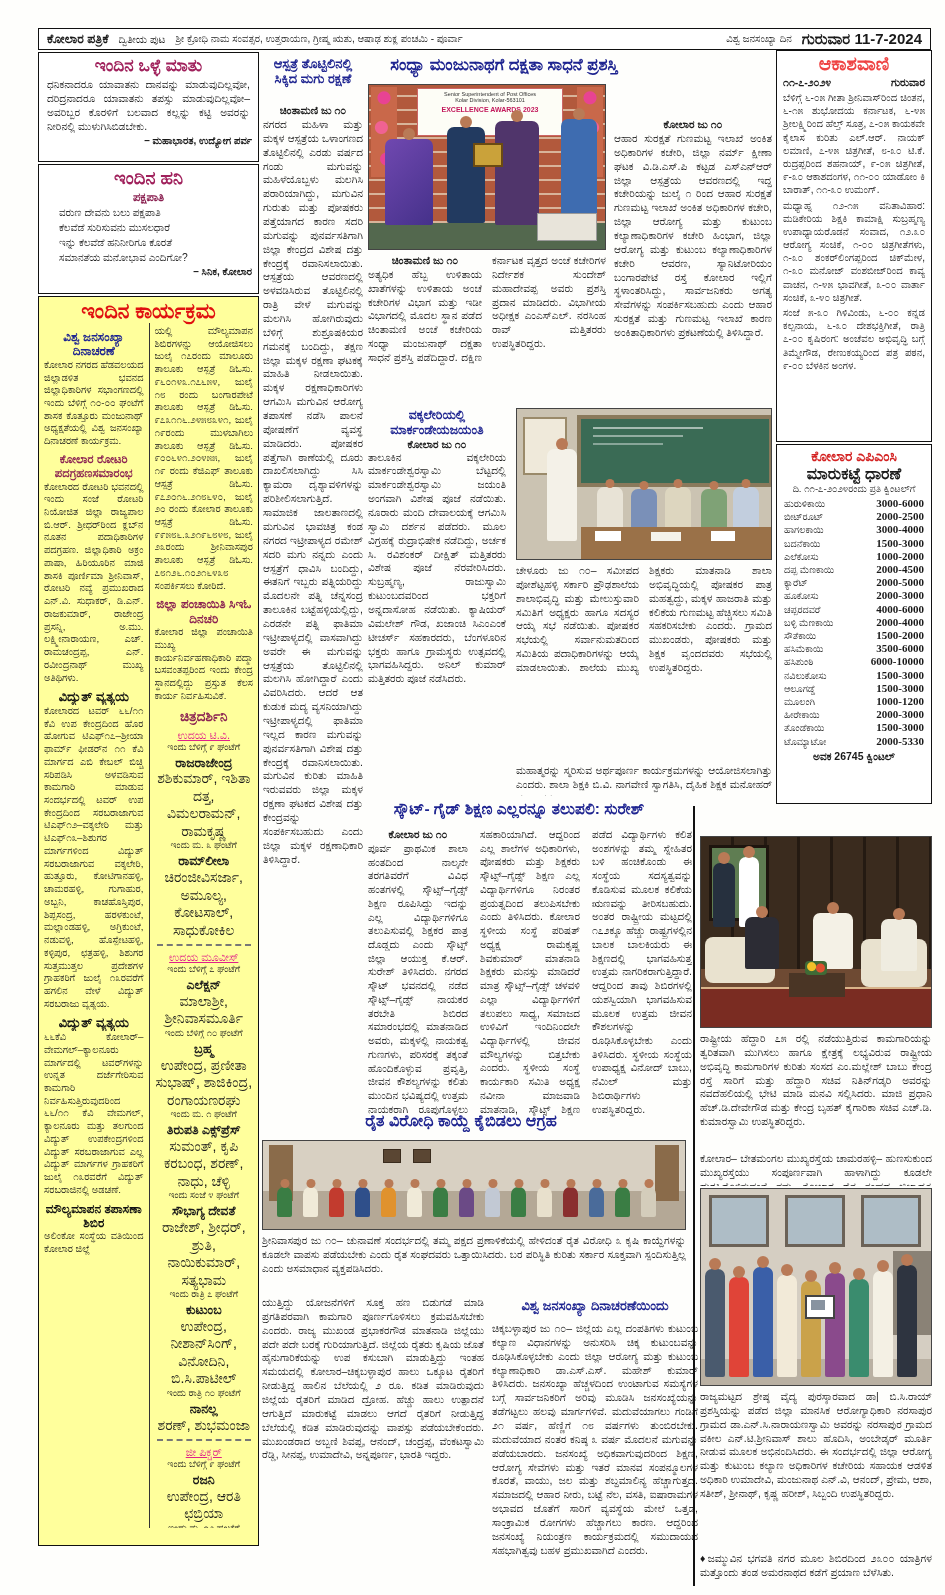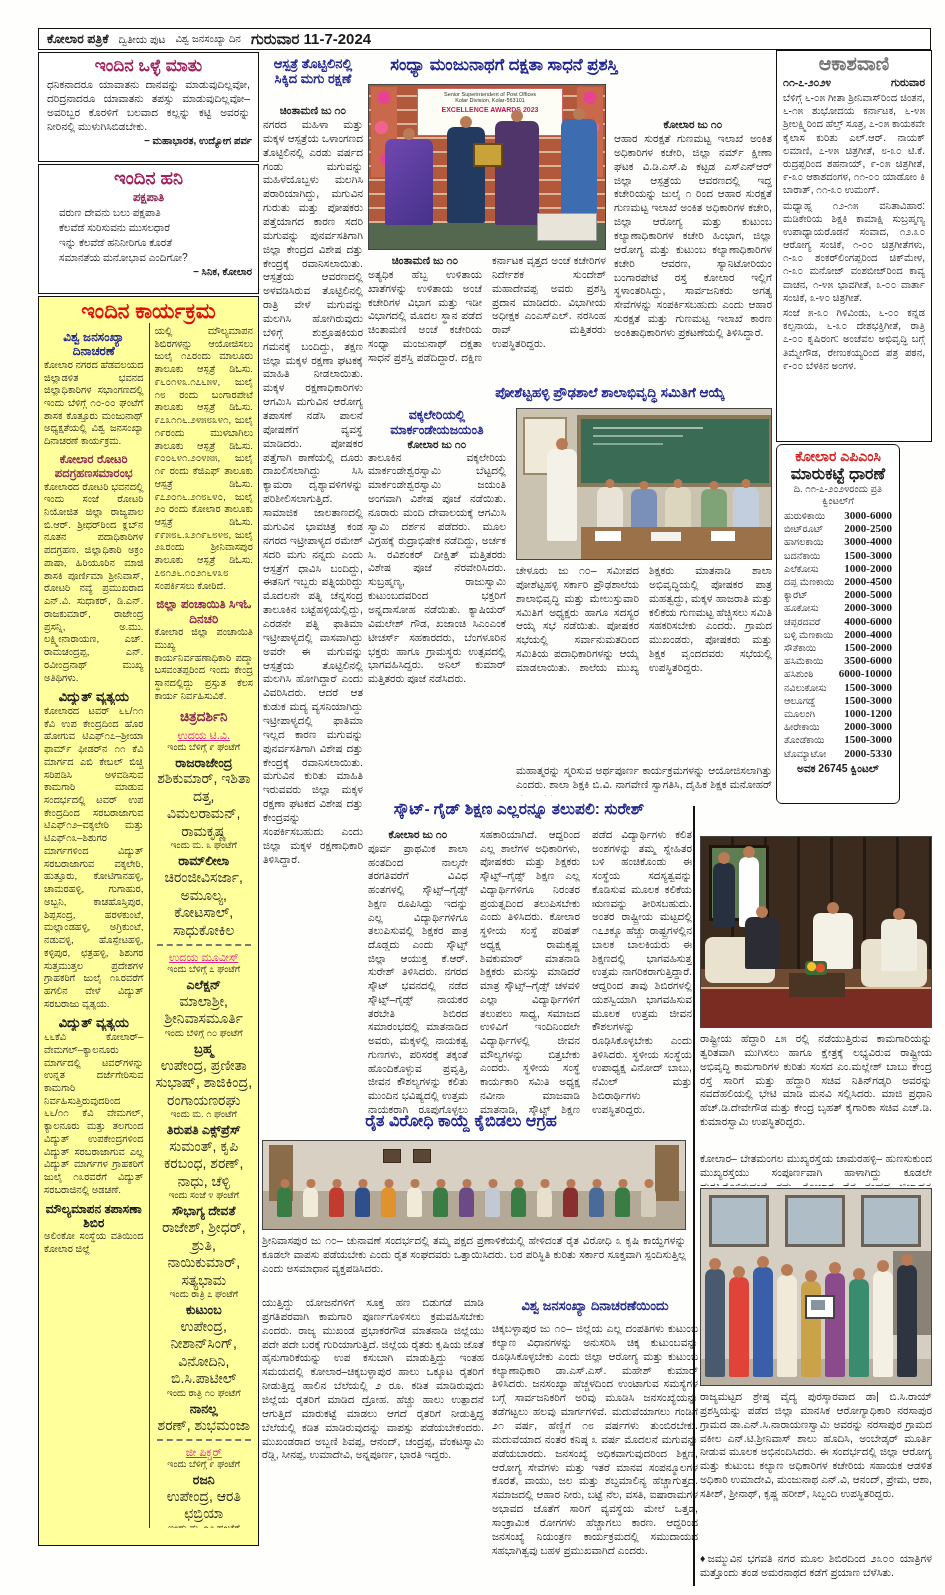--- a/index.html
+++ b/index.html
@@ -38,38 +38,39 @@
   .mc{text-align:center;font-size:14px;line-height:1.25;}
   .ctime{text-align:center;font-size:9.3px;}
   .dashed{border-top:2px dashed #777;margin:5px 2px;}
   
   .photo{position:absolute;overflow:hidden;border:1px solid #444;box-sizing:border-box;}
   .psn{position:absolute;border-radius:7px 7px 2px 2px;}
   .psn::before{content:"";position:absolute;top:-11px;left:50%;transform:translateX(-50%);
                width:12px;height:12px;border-radius:50%;background:#b97a56;}
   .psn.sm::before{width:9px;height:9px;top:-8px;}
   
-  #radioTitle{font-weight:bold;color:#737373;text-align:center;font-size:19px;padding-top:2px;}
+  #radioTitle{font-weight:bold;color:#ef4444;text-align:center;font-size:19px;padding-top:2px;}
   .radioDate{display:flex;justify-content:space-between;font-size:10.5px;padding:1px 6px;font-weight:bold;align-items:center;}
   .radioP{font-size:10px;line-height:1.32;text-align:justify;padding:1px 6px;overflow:hidden;}
   #mkt1{font-weight:bold;color:#d42222;text-align:center;font-size:14px;padding-top:3px;}
   #mkt2{font-weight:bold;text-align:center;font-size:16px;}
   #mktSub{text-align:center;font-size:9.6px;padding-bottom:2px;}
   .mrow{display:flex;justify-content:space-between;padding:0 7px;font-size:9.6px;line-height:13.2px;}
   .mrow .rng{font-weight:bold;font-family:"Liberation Serif","DejaVu Serif",serif;font-size:11px;}
   #mktFoot{text-align:center;font-weight:bold;font-size:10.5px;padding-top:2px;}
 </style>
 </head>
 <body>
 
 <div id="page">
 
   <div id="masthead" class="abs box">
     <span class="brand">ಕೋಲಾರ ಪತ್ರಿಕೆ</span>
     <span class="pg">ದ್ವಿತೀಯ ಪುಟ</span>
+    <span class="pan">ಶ್ರೀ ಕ್ರೋಧಿ ನಾಮ ಸಂವತ್ಸರ, ಉತ್ತರಾಯಣ, ಗ್ರೀಷ್ಮ ಋತು, ಆಷಾಢ ಶುಕ್ಲ ಪಂಚಮಿ - ಪೂರ್ವಾ</span>
     <span class="note">ವಿಶ್ವ ಜನಸಂಖ್ಯಾ ದಿನ</span>
     <span class="date">ಗುರುವಾರ 11-7-2024</span>
   </div>
 
   <div class="abs box clip" style="left:38px;top:52px;width:221px;height:110px;">
     <div class="bxtitle">ಇಂದಿನ ಒಳ್ಳೆ ಮಾತು</div>
     <div class="bodytxt" style="padding:2px 8px;">ಧನಿಕನಾದರೂ ಯಾವಾತನು ದಾನವನ್ನು ಮಾಡುವುದಿಲ್ಲವೋ, ದರಿದ್ರನಾದರೂ ಯಾವಾತನು ತಪಸ್ಸು ಮಾಡುವುದಿಲ್ಲವೋ– ಅವರಿಬ್ಬರ ಕೊರಳಿಗೆ ಬಲವಾದ ಕಲ್ಲನ್ನು ಕಟ್ಟಿ ಅವರನ್ನು ನೀರಿನಲ್ಲಿ ಮುಳುಗಿಸಿಬಿಡಬೇಕು.</div>
     <div class="attrib">– ಮಹಾಭಾರತ, ಉದ್ಯೋಗ ಪರ್ವ</div>
   </div>
 
@@ -172,21 +173,20 @@
     <div style="position:absolute;right:8px;bottom:8px;width:58px;height:26px;background:#e8e4da;border:1px solid #999;"></div>
   </div>
   <div class="abs clip" style="left:368px;top:254px;width:238px;height:128px;column-count:2;column-gap:10px;font-size:10.5px;line-height:1.32;text-align:justify;">
     <div class="dl">ಚಿಂತಾಮಣಿ ಜು ೧೦</div>
     <div>ಅತ್ಯಧಿಕ ಹೆಬ್ಬ ಉಳಿತಾಯ ಖಾತೆಗಳನ್ನು ಉಳಿತಾಯ ಅಂಚೆ ಕಚೇರಿಗಳ ವಿಭಾಗ ಮತ್ತು ಇಡೀ ವಿಭಾಗದಲ್ಲಿ ಮೊದಲ ಸ್ಥಾನ ಪಡೆದ ಚಿಂತಾಮಣಿ ಅಂಚೆ ಕಚೇರಿಯ ಸಂಧ್ಯಾ ಮಂಜುನಾಥ್ ದಕ್ಷತಾ ಸಾಧನೆ ಪ್ರಶಸ್ತಿ ಪಡೆದಿದ್ದಾರೆ. ದಕ್ಷಿಣ ಕರ್ನಾಟಕ ವೃತ್ತದ ಅಂಚೆ ಕಚೇರಿಗಳ ನಿರ್ದೇಶಕ ಸುಂದೇಶ್ ಮಹಾದೇವಪ್ಪ ಅವರು ಪ್ರಶಸ್ತಿ ಪ್ರದಾನ ಮಾಡಿದರು. ವಿಭಾಗೀಯ ಅಧೀಕ್ಷಕ ಎಂಎಸ್‌ಎಲ್. ನರಸಿಂಹ ರಾವ್ ಮತ್ತಿತರರು ಉಪಸ್ಥಿತರಿದ್ದರು.</div>
   </div>
 
   <div class="abs dl" style="left:614px;top:118px;width:158px;">ಕೋಲಾರ ಜು ೧೦</div>
   <div class="abs bodytxt clip" style="left:614px;top:132px;width:158px;height:250px;">ಆಹಾರ ಸುರಕ್ಷತೆ ಗುಣಮಟ್ಟ ಇಲಾಖೆ ಅಂಕಿತ ಅಧಿಕಾರಿಗಳ ಕಚೇರಿ, ಜಿಲ್ಲಾ ನರ್ಮ್ ಕ್ಷೀಣಾ ಘಟಕ ವಿ.ಡಿ.ಎಸ್.ಪಿ ಕಟ್ಟಡ ಎಸ್ಎನ್ಆರ್ ಜಿಲ್ಲಾ ಆಸ್ಪತ್ರೆಯ ಆವರಣದಲ್ಲಿ ಇದ್ದ ಕಚೇರಿಯನ್ನು ಜುಲೈ ೧ ರಿಂದ ಆಹಾರ ಸುರಕ್ಷತೆ ಗುಣಮಟ್ಟ ಇಲಾಖೆ ಅಂಕಿತ ಅಧಿಕಾರಿಗಳ ಕಚೇರಿ, ಜಿಲ್ಲಾ ಆರೋಗ್ಯ ಮತ್ತು ಕುಟುಂಬ ಕಲ್ಯಾಣಾಧಿಕಾರಿಗಳ ಕಚೇರಿ ಹಿಂಭಾಗ, ಜಿಲ್ಲಾ ಆರೋಗ್ಯ ಮತ್ತು ಕುಟುಂಬ ಕಲ್ಯಾಣಾಧಿಕಾರಿಗಳ ಕಚೇರಿ ಆವರಣ, ಸ್ಯಾನಿಟೋರಿಯಂ ಬಂಗಾರಪೇಟೆ ರಸ್ತೆ ಕೋಲಾರ ಇಲ್ಲಿಗೆ ಸ್ಥಳಾಂತರಿಸಿದ್ದು, ಸಾರ್ವಜನಿಕರು ಅಗತ್ಯ ಸೇವೆಗಳನ್ನು ಸಂಪರ್ಕಿಸಬಹುದು ಎಂದು ಆಹಾರ ಸುರಕ್ಷತೆ ಮತ್ತು ಗುಣಮಟ್ಟ ಇಲಾಖೆ ಕಾರಣ ಅಂಕಿತಾಧಿಕಾರಿಗಳು ಪ್ರಕಟಣೆಯಲ್ಲಿ ತಿಳಿಸಿದ್ದಾರೆ.</div>
 
-  <div class="abs hl clip" style="left:448px;top:385px;width:324px;height:20px;font-size:13.5px;">ಪೋಶೆಟ್ಟಹಳ್ಳಿ ಪ್ರೌಢಶಾಲೆ ಶಾಲಾಭಿವೃದ್ಧಿ ಸಮಿತಿಗೆ ಆಯ್ಕೆ</div>
   <div class="photo" style="left:516px;top:408px;width:256px;height:152px;background:#cbc3b2;">
     <div style="position:absolute;left:6px;top:8px;width:40px;height:54px;background:#efe9da;border:2px solid #9a8a6a;"></div>
     <div style="position:absolute;left:60px;top:6px;width:188px;height:64px;background:#3a6b55;border:4px solid #8a7a5c;">
       <div style="position:absolute;left:12px;top:8px;width:110px;height:2px;background:rgba(255,255,255,.55);"></div>
       <div style="position:absolute;left:12px;top:16px;width:90px;height:2px;background:rgba(255,255,255,.45);"></div>
       <div style="position:absolute;left:12px;top:24px;width:70px;height:2px;background:rgba(255,255,255,.4);"></div>
     </div>
     <div class="psn" style="left:30px;top:40px;width:30px;height:92px;background:#f4f1e8;"></div>
     <div class="psn sm" style="left:80px;top:78px;width:26px;height:44px;background:#e8e3d6;"></div>
     <div class="psn sm" style="left:114px;top:80px;width:26px;height:42px;background:#7a90b8;"></div>
@@ -247,21 +247,21 @@
     <div id="radioTitle">ಆಕಾಶವಾಣಿ</div>
     <div class="radioDate">
       <span>೧೧-೭-೨೦೨೪</span>
       <span>ಗುರುವಾರ</span>
     </div>
     <div class="radioP">ಬೆಳಿಗ್ಗೆ ೬-೦೫ ಗೀತಾ ಶ್ರೀನಿವಾಸ್‌ರಿಂದ ಚಿಂತನ, ೬-೧೫ ಶುಭೋದಯ ಕರ್ನಾಟಕ, ೬-೪೫ ಶ್ರೀಲಕ್ಷ್ಮಿರಿಂದ ಹೆಲ್ತ್ ಸೂತ್ರ, ೭-೦೫ ಕಾಯಕವೇ ಕೈಲಾಸ ಕುರಿತು ಎಲ್.ಆರ್. ನಾಯಕ್ ಲಮಾಣಿ, ೭-೪೫ ಚಿತ್ರಗೀತೆ, ೮-೩೦ ಟಿ.ಕೆ. ರುದ್ರಪ್ಪರಿಂದ ಶಹನಾಯ್, ೯-೦೫ ಚಿತ್ರಗೀತೆ, ೯-೩೦ ಆಕಾಶದಂಗಳ, ೧೧-೦೦ ಯಾಡೋಂ ಕಿ ಬಾರಾತ್, ೧೧-೩೦ ಉಮಂಗ್.</div>
     <div class="radioP">ಮಧ್ಯಾಹ್ನ ೧೨-೧೫ ವನಿತಾವಿಹಾರ: ಮಡಿಕೇರಿಯ ಶಿಕ್ಷಕಿ ಕಾಮಾಕ್ಷಿ ಸುಬ್ರಹ್ಮಣ್ಯ ಉಪಾಧ್ಯಾಯರೊಡನೆ ಸಂವಾದ, ೧೨.೩೦ ಆರೋಗ್ಯ ಸಂಚಿಕೆ, ೧-೦೦ ಚಿತ್ರಗೀತೆಗಳು, ೧-೩೦ ಶಂಕರ್‌ಲಿಂಗಪ್ಪರಿಂದ ಚಿಕ್‌ಮೇಳ, ೧-೩೦ ಮನೋಜ್ ವಂಶಬೀಜ್‌ರಿಂದ ಕಾವ್ಯ ವಾಚನ, ೧-೪೫ ಭಾವಗೀತೆ, ೩-೦೦ ವಾರ್ತಾ ಸಂಚಿಕೆ, ೩-೪೦ ಚಿತ್ರಗೀತೆ.</div>
     <div class="radioP">ಸಂಜೆ ೫-೩೦ ಗಿಳಿವಿಂಡು, ೬-೦೦ ಕನ್ನಡ ಕಲ್ಪನಾಯ, ೬-೩೦ ದೇಶಭಕ್ತಿಗೀತೆ, ರಾತ್ರಿ ೭-೦೦ ಕೃಷಿರಂಗ: ಅಂಚೆವಲ ಅಭಿವೃದ್ಧಿ ಬಗ್ಗೆ ತಿಮ್ಮೇಗೌಡ, ರೇಣುಕಯ್ಯರಿಂದ ಪತ್ರ ಪಠನ, ೯-೦೦ ಬೆಳಕಿನ ಅಂಗಳ.</div>
   </div>
 
-  <div class="abs box clip" style="left:776px;top:444px;width:124px;height:360px;border-radius:6px;">
+  <div class="abs box clip" style="left:776px;top:444px;width:156px;height:360px;">
     <div id="mkt1">ಕೋಲಾರ ಎಪಿಎಂಸಿ</div>
     <div id="mkt2">ಮಾರುಕಟ್ಟೆ ಧಾರಣೆ</div>
     <div id="mktSub">ದಿ. ೧೧-೭-೨೦೨೪ರಂದು ಪ್ರತಿ ಕ್ವಿಂಟಲ್‌ಗೆ</div>
     <div class="mrow">
         <span>ಹುರುಳಿಕಾಯಿ</span>
         <span class="rng">3000-6000</span>
       </div>
     <div class="mrow">
         <span>ಬೀಟ್‌ರೂಟ್</span>
         <span class="rng">2000-2500</span>

